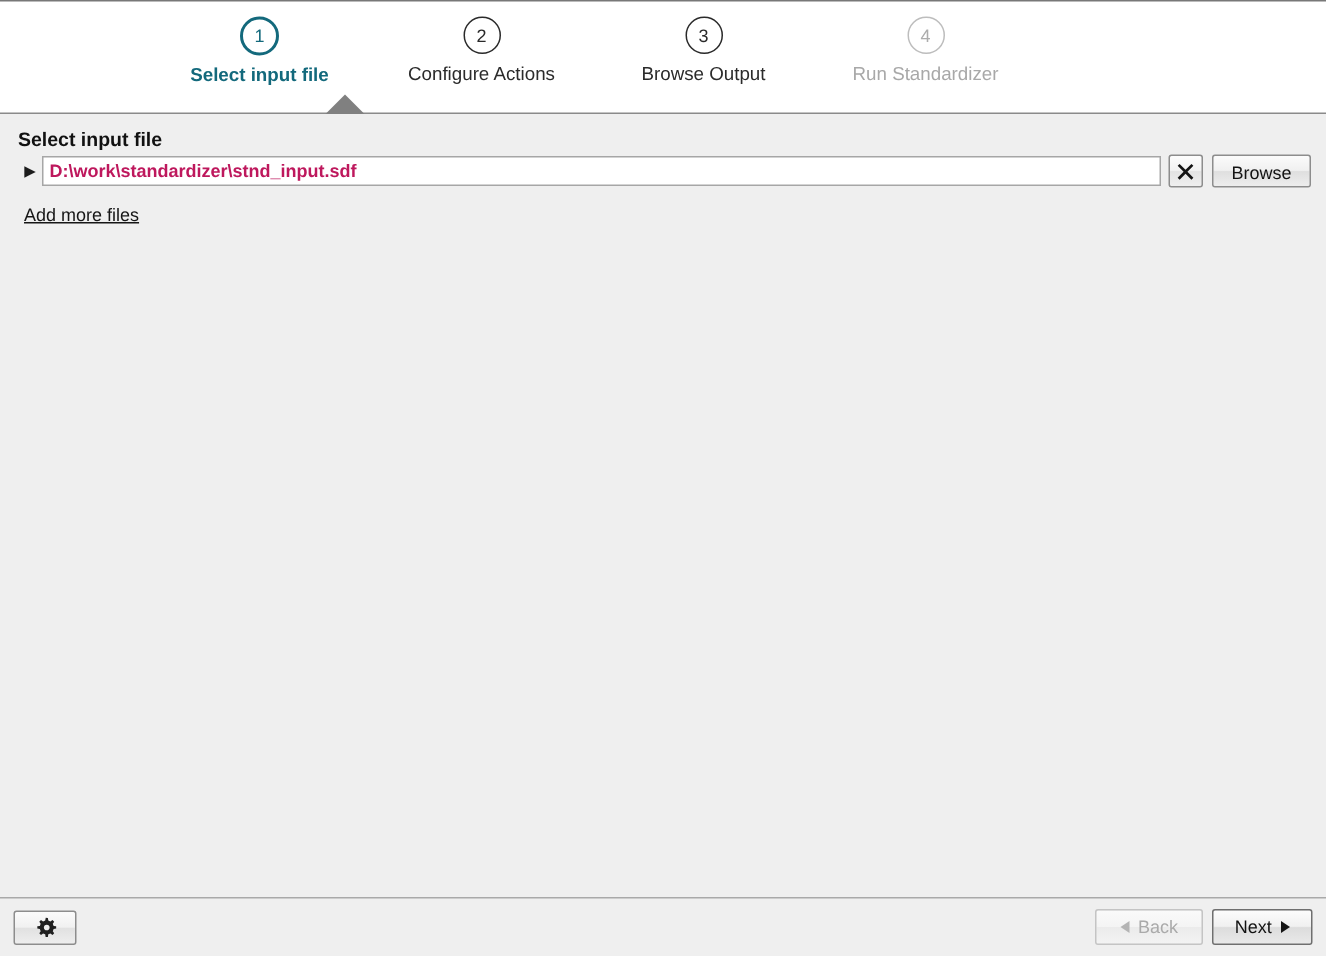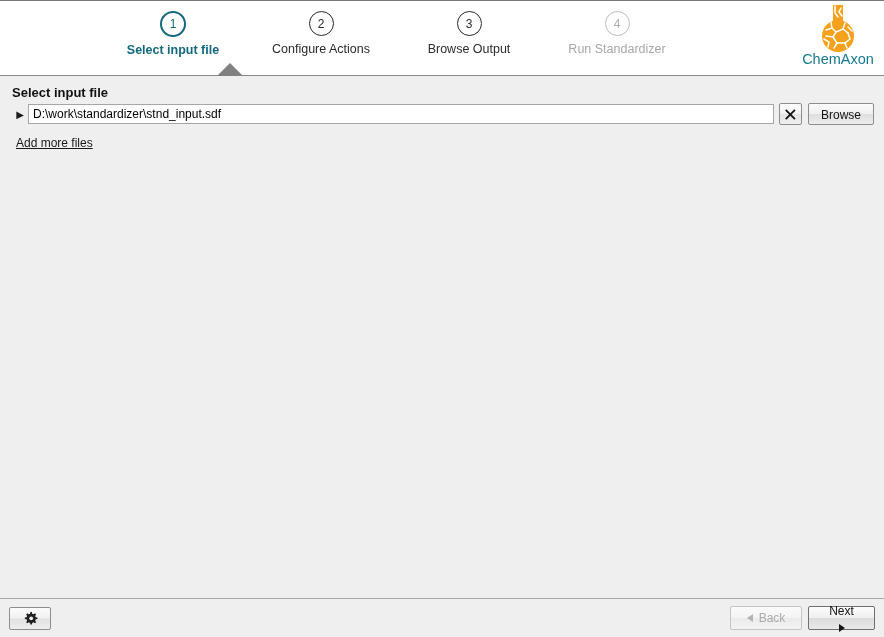--- a/index.html
+++ b/index.html
@@ -164,25 +164,26 @@
     cursor: pointer;
     flex: 0 0 auto;
   }
   .file-input {
     flex: 1 1 auto;
     height: 20px;
     border: 1px solid #a6a6a6;
     background: #ffffff;
     font-family: "Liberation Sans", sans-serif;
     font-size: 12px;
-    color: #000000;
+    color: #be185d;
     padding: 0 4px;
     box-sizing: border-box;
     outline: none;
     margin-right: 5px;
+    font-weight: bold;
   }
   .clear-btn {
     width: 23px;
     height: 22px;
     flex: 0 0 auto;
     border: 1px solid #8d8d8d;
     border-radius: 2px;
     background: linear-gradient(to bottom, #fdfdfd 0%, #f2f2f2 48%, #e3e3e3 52%, #efefef 100%);
     display: flex;
     align-items: center;
@@ -261,21 +262,20 @@
     width: 72px;
     border: 1px solid #c4c4c4;
     background: linear-gradient(to bottom, #fafafa 0%, #f4f4f4 50%, #ebebeb 51%, #f3f3f3 100%);
     color: #aaaaaa;
   }
   .nav-btn.next {
     width: 67px;
     border: 1px solid #6f6f6f;
     background: linear-gradient(to bottom, #fcfcfc 0%, #f0f0f0 48%, #dcdcdc 52%, #e9e9e9 100%);
     color: #121212;
-    flex-direction: column;
   }
   .tri-left {
     width: 0; height: 0;
     border-top: 4.5px solid transparent;
     border-bottom: 4.5px solid transparent;
     border-right: 6px solid #b4b4b4;
   }
   .tri-right {
     width: 0; height: 0;
     border-top: 4.5px solid transparent;
@@ -309,42 +309,20 @@
 
       <div class="step future">
         <div class="step-circle">4</div>
         <div class="step-label">Run Standardizer</div>
       </div>
 
     </div>
 
     <div class="step-pointer"></div>
 
-    <div class="logo">
-      <svg class="logo-mark" viewBox="0 0 52 52">
-        <g fill="#f5a11b">
-          <rect x="21" y="2" width="10" height="16"></rect>
-          <circle cx="26" cy="33" r="16"></circle>
-        </g>
-        <g stroke="#ffffff" stroke-width="1.5" fill="none" stroke-linecap="round">
-          <path d="M23 3 L23 10 L26 14"></path>
-          <path d="M29 5 L27 9 L30 13"></path>
-          <path d="M14 27 L20 25 L24 29 L21 34 L14 33"></path>
-          <path d="M24 29 L31 26 L36 30"></path>
-          <path d="M21 34 L25 40 L22 45"></path>
-          <path d="M31 26 L33 20"></path>
-          <path d="M36 30 L38 36 L33 40 L25 40"></path>
-          <path d="M33 40 L35 45"></path>
-          <path d="M12 36 L17 39 L16 44"></path>
-          <path d="M20 25 L19 19"></path>
-          <path d="M40 28 L36 24"></path>
-        </g>
-      </svg>
-      <div class="logo-text">ChemAxon</div>
-    </div>
 
   </div>
 
   <div class="content">
 
     <div class="page-title">Select input file</div>
 
     <div class="file-row">
       <div class="expander">▶</div>
       <input class="file-input" type="text" value="D:\work\standardizer\stnd_input.sdf" style="">

